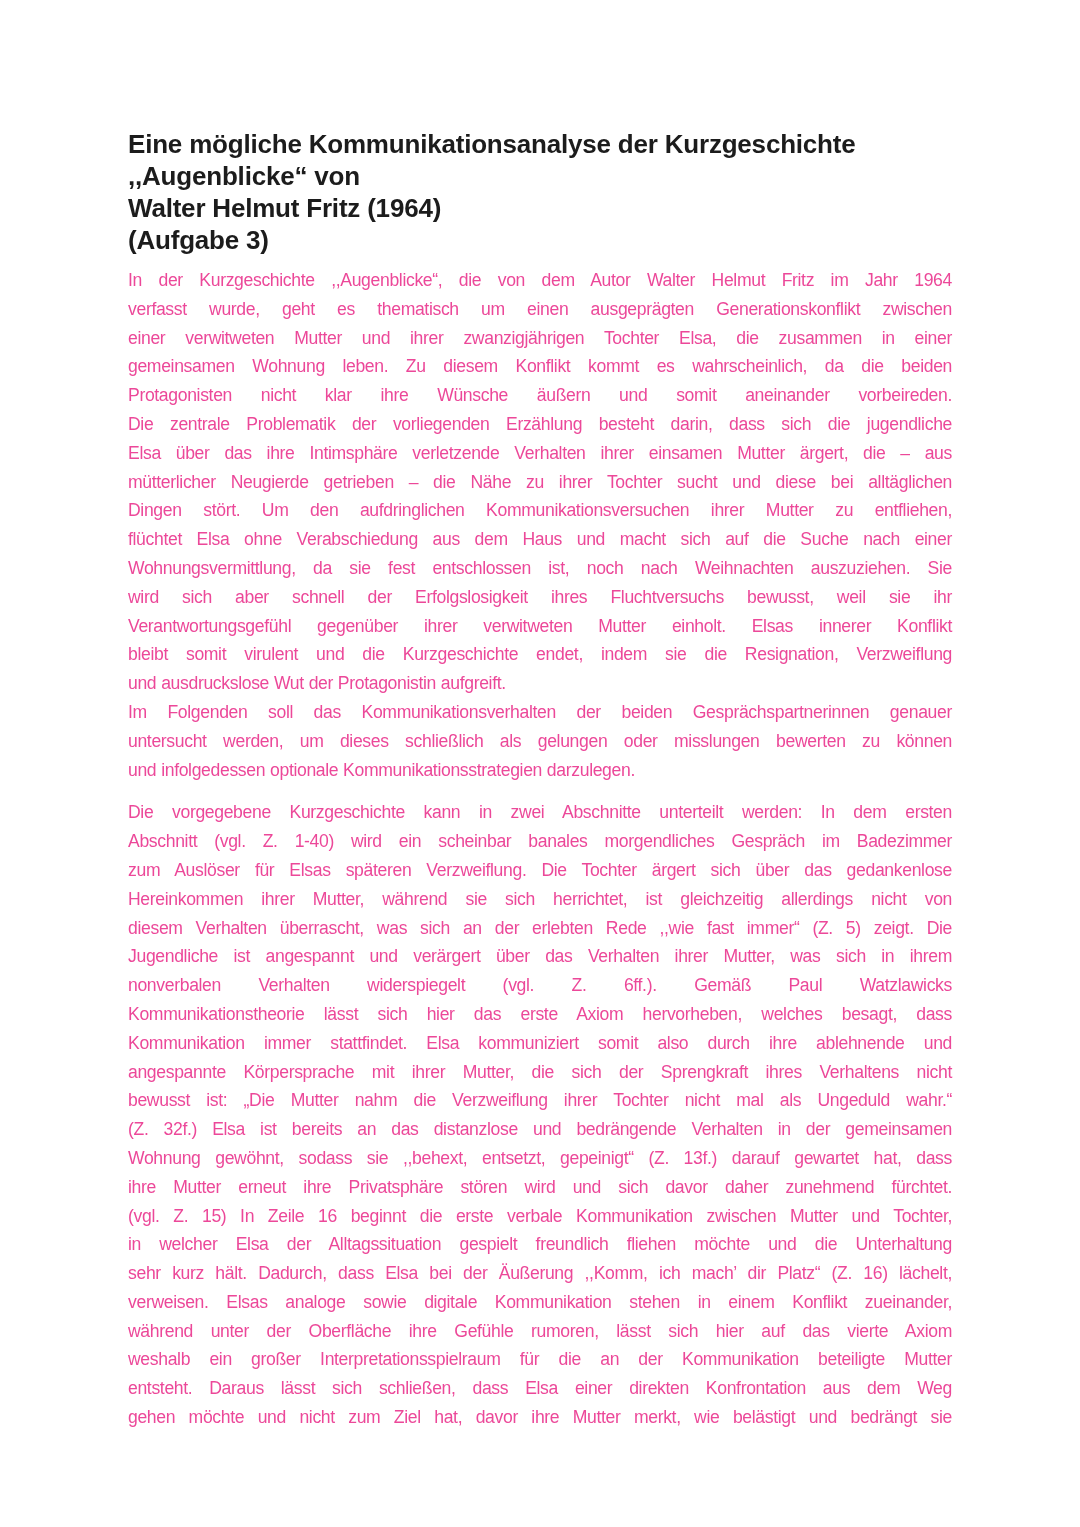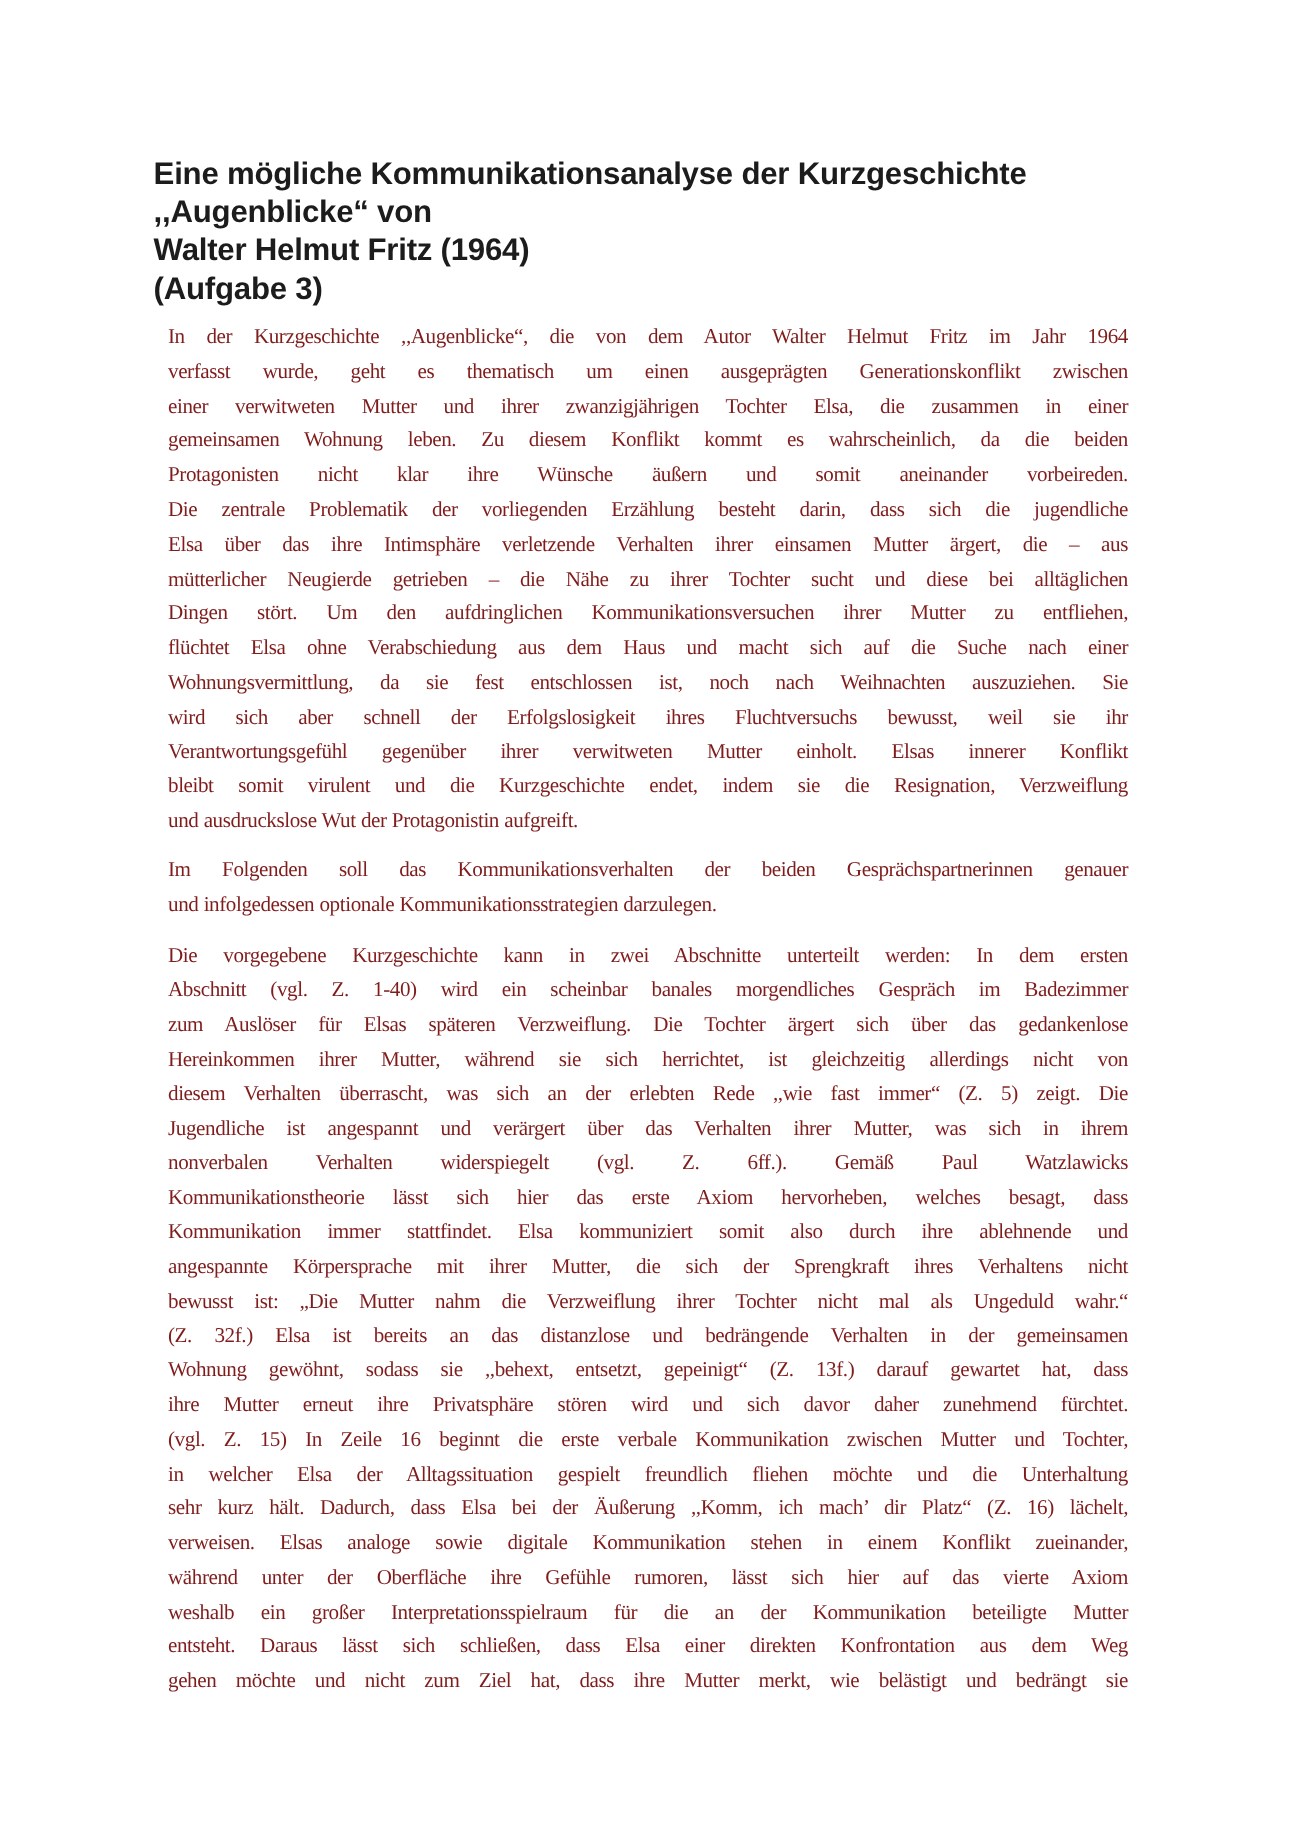--- a/index.html
+++ b/index.html
@@ -24,28 +24,27 @@
     .title {
       margin: 0;
       font-weight: bold;
       font-size: 26px;
       line-height: 32px;
       color: #1c1c1c;
       letter-spacing: -0.2px;
     }
     .title span { display: block; }
     .para {
-      margin: 12px;
+      margin: 0;
       font-size: 17.6px;
       line-height: 28.8px;
       text-align: justify;
       letter-spacing: -0.35px;
       word-spacing: 0.3px;
-      color: #7f1d1d;
-      font-family: Liberation Serif, serif;
+      color: #ec4899;
     }
     .para .ln {
       display: block;
       text-align: justify;
       text-align-last: justify;
       white-space: nowrap;
       overflow: visible;
     }
     .para .ln.last {
       text-align-last: left;
@@ -76,20 +75,21 @@
     <span class="ln">flüchtet Elsa ohne Verabschiedung aus dem Haus und macht sich auf die Suche nach einer</span>
     <span class="ln">Wohnungsvermittlung, da sie fest entschlossen ist, noch nach Weihnachten auszuziehen. Sie</span>
     <span class="ln">wird sich aber schnell der Erfolgslosigkeit ihres Fluchtversuchs bewusst, weil sie ihr</span>
     <span class="ln">Verantwortungsgefühl gegenüber ihrer verwitweten Mutter einholt. Elsas innerer Konflikt</span>
     <span class="ln">bleibt somit virulent und die Kurzgeschichte endet, indem sie die Resignation, Verzweiflung</span>
     <span class="ln last">und ausdruckslose Wut der Protagonistin aufgreift.</span>
   </p>
 
   <p class="para">
     <span class="ln">Im Folgenden soll das Kommunikationsverhalten der beiden Gesprächspartnerinnen genauer</span>
+    <span class="ln">untersucht werden, um dieses schließlich als gelungen oder misslungen bewerten zu können</span>
     <span class="ln last">und infolgedessen optionale Kommunikationsstrategien darzulegen.</span>
   </p>
 
   <p class="para section">
     <span class="ln">Die vorgegebene Kurzgeschichte kann in zwei Abschnitte unterteilt werden: In dem ersten</span>
     <span class="ln">Abschnitt (vgl. Z. 1-40) wird ein scheinbar banales morgendliches Gespräch im Badezimmer</span>
     <span class="ln">zum Auslöser für Elsas späteren Verzweiflung. Die Tochter ärgert sich über das gedankenlose</span>
     <span class="ln">Hereinkommen ihrer Mutter, während sie sich herrichtet, ist gleichzeitig allerdings nicht von</span>
     <span class="ln">diesem Verhalten überrascht, was sich an der erlebten Rede ,,wie fast immer“ (Z. 5) zeigt. Die</span>
     <span class="ln">Jugendliche ist angespannt und verärgert über das Verhalten ihrer Mutter, was sich in ihrem</span>
@@ -101,15 +101,15 @@
     <span class="ln">(Z. 32f.) Elsa ist bereits an das distanzlose und bedrängende Verhalten in der gemeinsamen</span>
     <span class="ln">Wohnung gewöhnt, sodass sie ,,behext, entsetzt, gepeinigt“ (Z. 13f.) darauf gewartet hat, dass</span>
     <span class="ln">ihre Mutter erneut ihre Privatsphäre stören wird und sich davor daher zunehmend fürchtet.</span>
     <span class="ln">(vgl. Z. 15) In Zeile 16 beginnt die erste verbale Kommunikation zwischen Mutter und Tochter,</span>
     <span class="ln">in welcher Elsa der Alltagssituation gespielt freundlich fliehen möchte und die Unterhaltung</span>
     <span class="ln">sehr kurz hält. Dadurch, dass Elsa bei der Äußerung ,,Komm, ich mach’ dir Platz“ (Z. 16) lächelt,</span>
     <span class="ln">verweisen. Elsas analoge sowie digitale Kommunikation stehen in einem Konflikt zueinander,</span>
     <span class="ln">während unter der Oberfläche ihre Gefühle rumoren, lässt sich hier auf das vierte Axiom</span>
     <span class="ln">weshalb ein großer Interpretationsspielraum für die an der Kommunikation beteiligte Mutter</span>
     <span class="ln">entsteht. Daraus lässt sich schließen, dass Elsa einer direkten Konfrontation aus dem Weg</span>
-    <span class="ln">gehen möchte und nicht zum Ziel hat, dass ihre Mutter merkt, wie belästigt und bedrängt sie</span>
+    <span class="ln">gehen möchte und nicht zum Ziel hat, davor ihre Mutter merkt, wie belästigt und bedrängt sie</span>
   </p>
 </div>
 
 </body></html>

